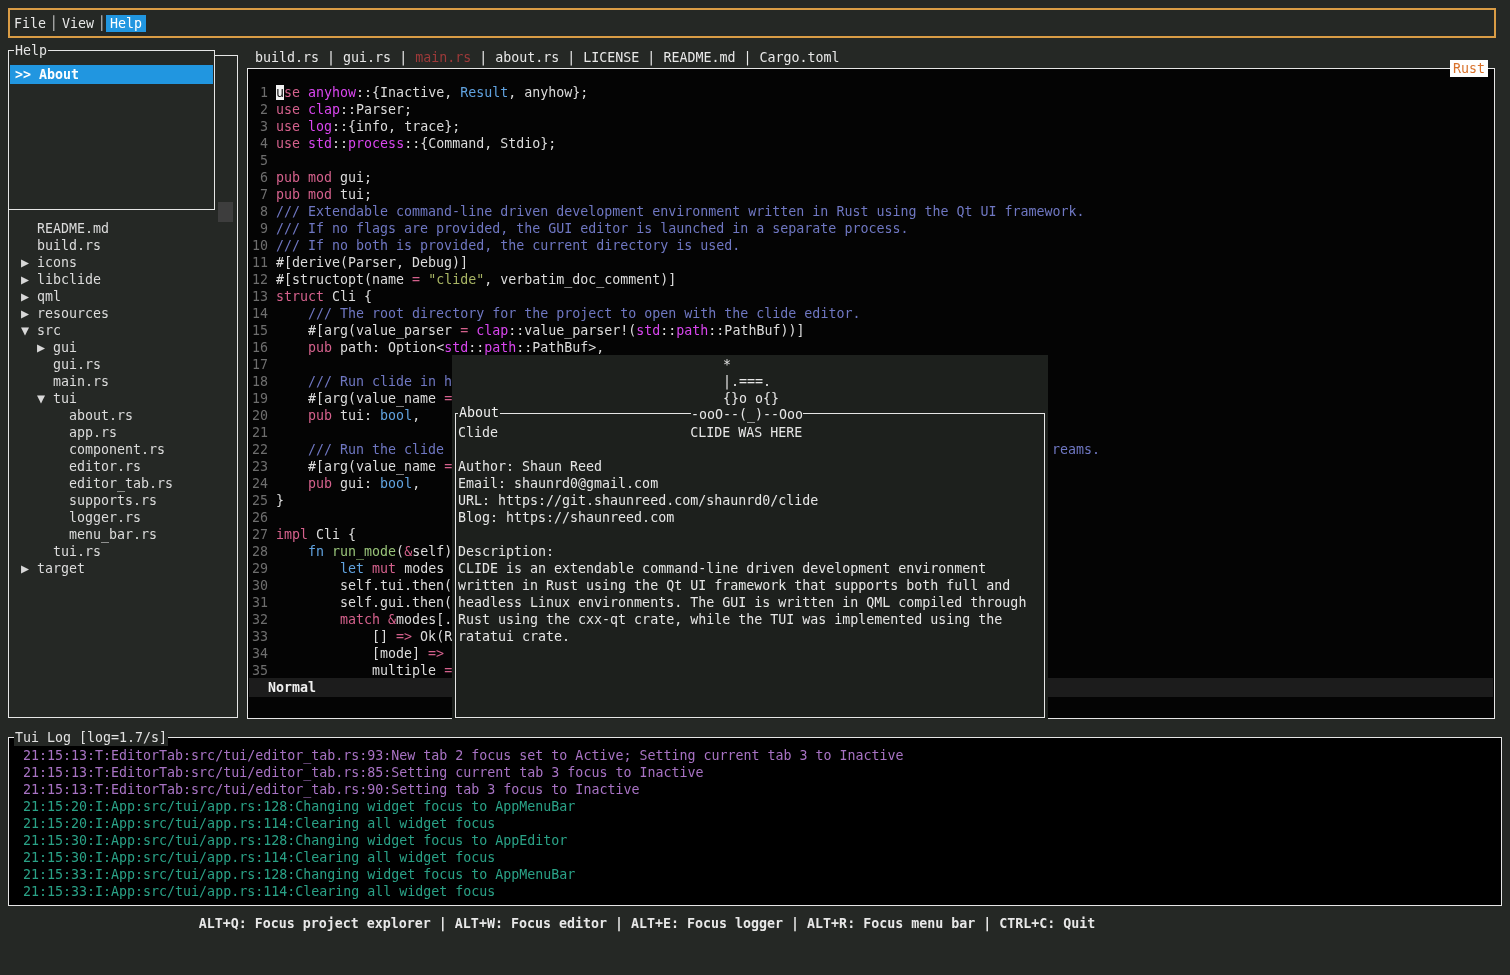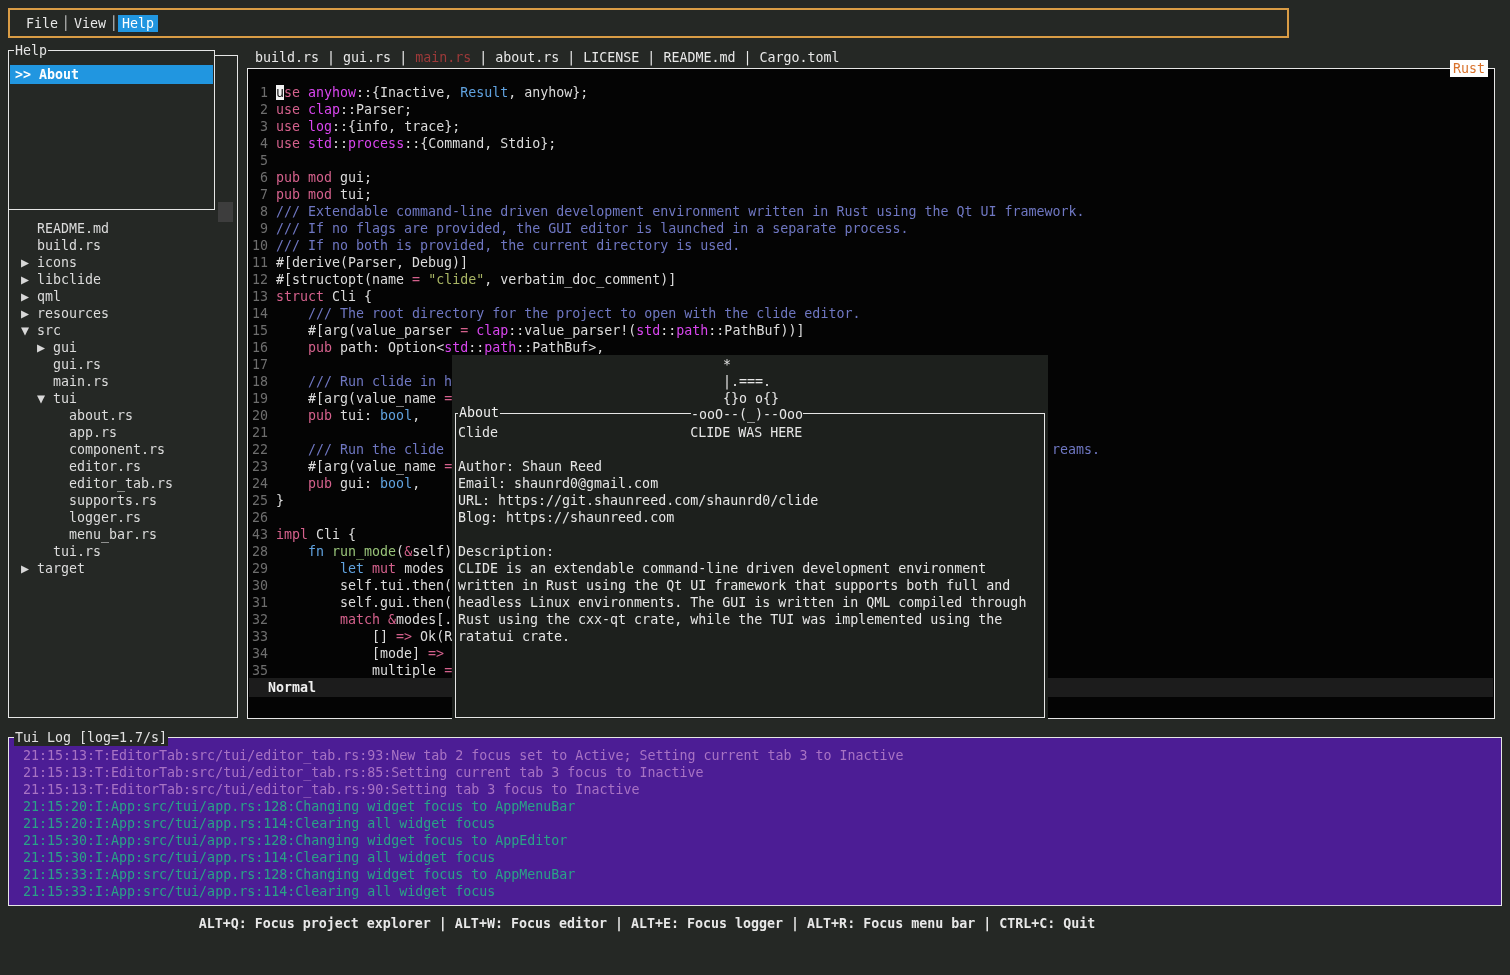--- a/index.html
+++ b/index.html
@@ -9,22 +9,22 @@
     font-family:"DejaVu Sans Mono", monospace;
     font-size:13.3px;
     line-height:17px;
     color:#e2e2e2;
     position:relative;
     overflow:hidden;
   }
   .app { position:absolute; inset:0; }
 
   
-  .menu-bar { position:absolute; left:8px; top:8px; width:1281px; height:30px;
-    border:2px solid #d99c45; display:flex; align-items:center; padding-left:12px; gap:9px; }
+  .menu-bar { position:absolute; left:8px; top:8px; width:1488px; height:30px;
+    border:2px solid #d99c45; display:flex; align-items:center; gap:9px; }
   .menu-item { padding:1px 4px; color:#e8e8e8; }
   .menu-item.active { background:#2196e0; color:#ffffff; }
   .menu-sep { color:#c8c8c8; }
 
   
   .tab-bar { position:absolute; left:255px; top:49px; height:17px; white-space:pre; color:#e8e8e8; }
   .tab.active { color:#9e3a3a; }
 
   
   .editor { position:absolute; left:247px; top:68px; width:1248px; height:651px;
@@ -66,21 +66,21 @@
 
   
   .help-menu { position:absolute; left:8px; top:50px; width:207px; height:160px;
     border:1px solid #e6e6e6; background:#252825; z-index:6; }
   .help-menu-title { position:absolute; left:5px; top:-9px; background:#252825; padding:0 1px; }
   .help-item { margin:14px 1px 0 1px; height:19px; line-height:19px; background:#2196e0;
     color:#fff; font-weight:bold; padding-left:5px; white-space:pre; }
 
   
   .log { position:absolute; left:8px; top:737px; width:1494px; height:169px;
-    border:1px solid #e6e6e6; background:#4c1d95; }
+    border:1px solid #e6e6e6; background:#000000; }
   .log-title { position:absolute; left:5px; top:-9px; background:#252825; padding:0 1px; }
   .log-lines { position:absolute; left:14px; top:9px; }
   .log-row { height:17px; white-space:pre; }
   .log-row.trace { color:#a873c4; }
   .log-row.info  { color:#2aa287; }
 
   
   .helpbar { position:absolute; left:0; top:915px; width:1294px; text-align:center;
     font-weight:bold; color:#e8e8e8; }
   .helpbar div { height:17px; }
@@ -119,21 +119,21 @@
         <div class="code-row"><span class="ln">17</span></div>
         <div class="code-row"><span class="ln">18</span><span class="c-p">    </span><span class="c-com">/// Run clide in h</span></div>
         <div class="code-row"><span class="ln">19</span><span class="c-p">    #[arg(value_name </span><span class="c-kw">=</span></div>
         <div class="code-row"><span class="ln">20</span><span class="c-p">    </span><span class="c-kw">pub</span><span class="c-p"> tui: </span><span class="c-kw2">bool</span><span class="c-p">,</span></div>
         <div class="code-row"><span class="ln">21</span></div>
         <div class="code-row"><span class="ln">22</span><span class="c-p">    </span><span class="c-com">/// Run the clide </span></div>
         <div class="code-row"><span class="ln">23</span><span class="c-p">    #[arg(value_name </span><span class="c-kw">=</span></div>
         <div class="code-row"><span class="ln">24</span><span class="c-p">    </span><span class="c-kw">pub</span><span class="c-p"> gui: </span><span class="c-kw2">bool</span><span class="c-p">,</span></div>
         <div class="code-row"><span class="ln">25</span><span class="c-p">}</span></div>
         <div class="code-row"><span class="ln">26</span></div>
-        <div class="code-row"><span class="ln">43</span><span class="c-kw">impl</span><span class="c-p"> Cli {</span></div>
+        <div class="code-row"><span class="ln">27</span><span class="c-kw">impl</span><span class="c-p"> Cli {</span></div>
         <div class="code-row"><span class="ln">28</span><span class="c-p">    </span><span class="c-kw2">fn</span><span class="c-p"> </span><span class="c-fn">run_mode</span><span class="c-p">(</span><span class="c-kw">&amp;</span><span class="c-p">self)</span></div>
         <div class="code-row"><span class="ln">29</span><span class="c-p">        </span><span class="c-kw2">let</span><span class="c-p"> </span><span class="c-kw">mut</span><span class="c-p"> modes </span></div>
         <div class="code-row"><span class="ln">30</span><span class="c-p">        self.tui.then(</span></div>
         <div class="code-row"><span class="ln">31</span><span class="c-p">        self.gui.then(</span></div>
         <div class="code-row"><span class="ln">32</span><span class="c-p">        </span><span class="c-kw">match</span><span class="c-p"> </span><span class="c-kw">&amp;</span><span class="c-p">modes[.</span></div>
         <div class="code-row"><span class="ln">33</span><span class="c-p">            [] </span><span class="c-kw">=&gt;</span><span class="c-p"> Ok(R</span></div>
         <div class="code-row"><span class="ln">34</span><span class="c-p">            [mode] </span><span class="c-kw">=&gt;</span></div>
         <div class="code-row"><span class="ln">35</span><span class="c-p">            multiple </span><span class="c-kw">=</span></div>
       </div>
     <div class="status">

